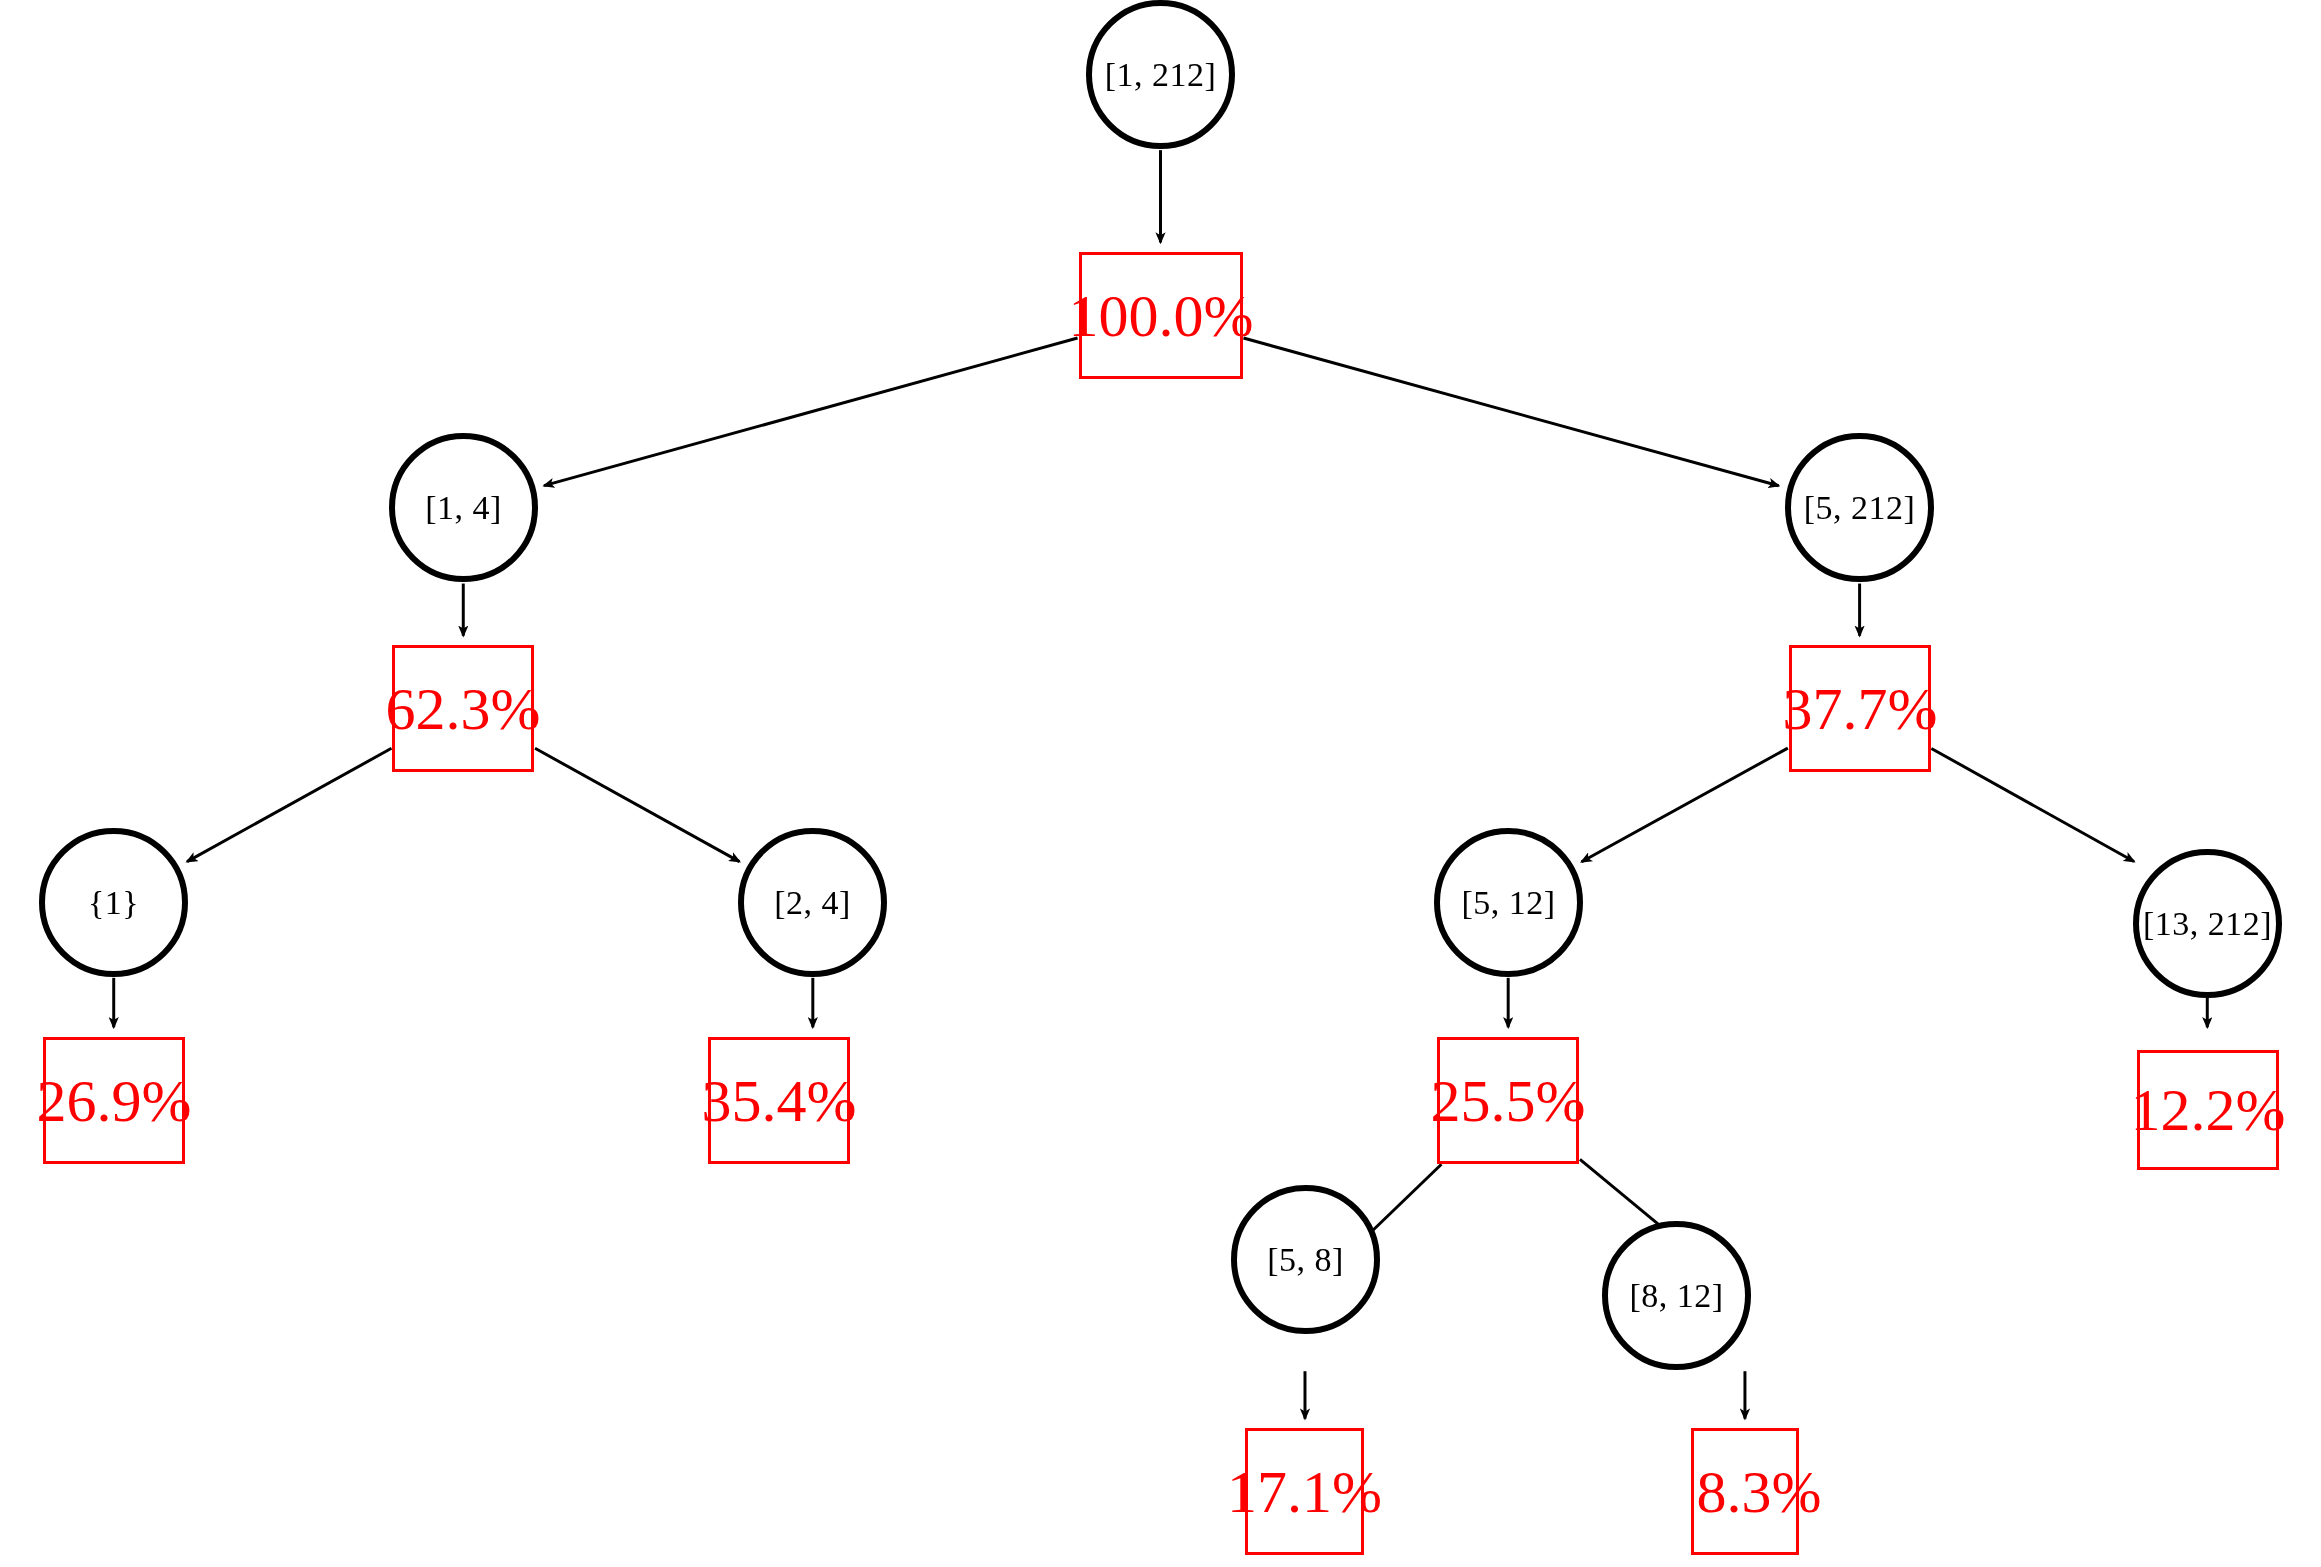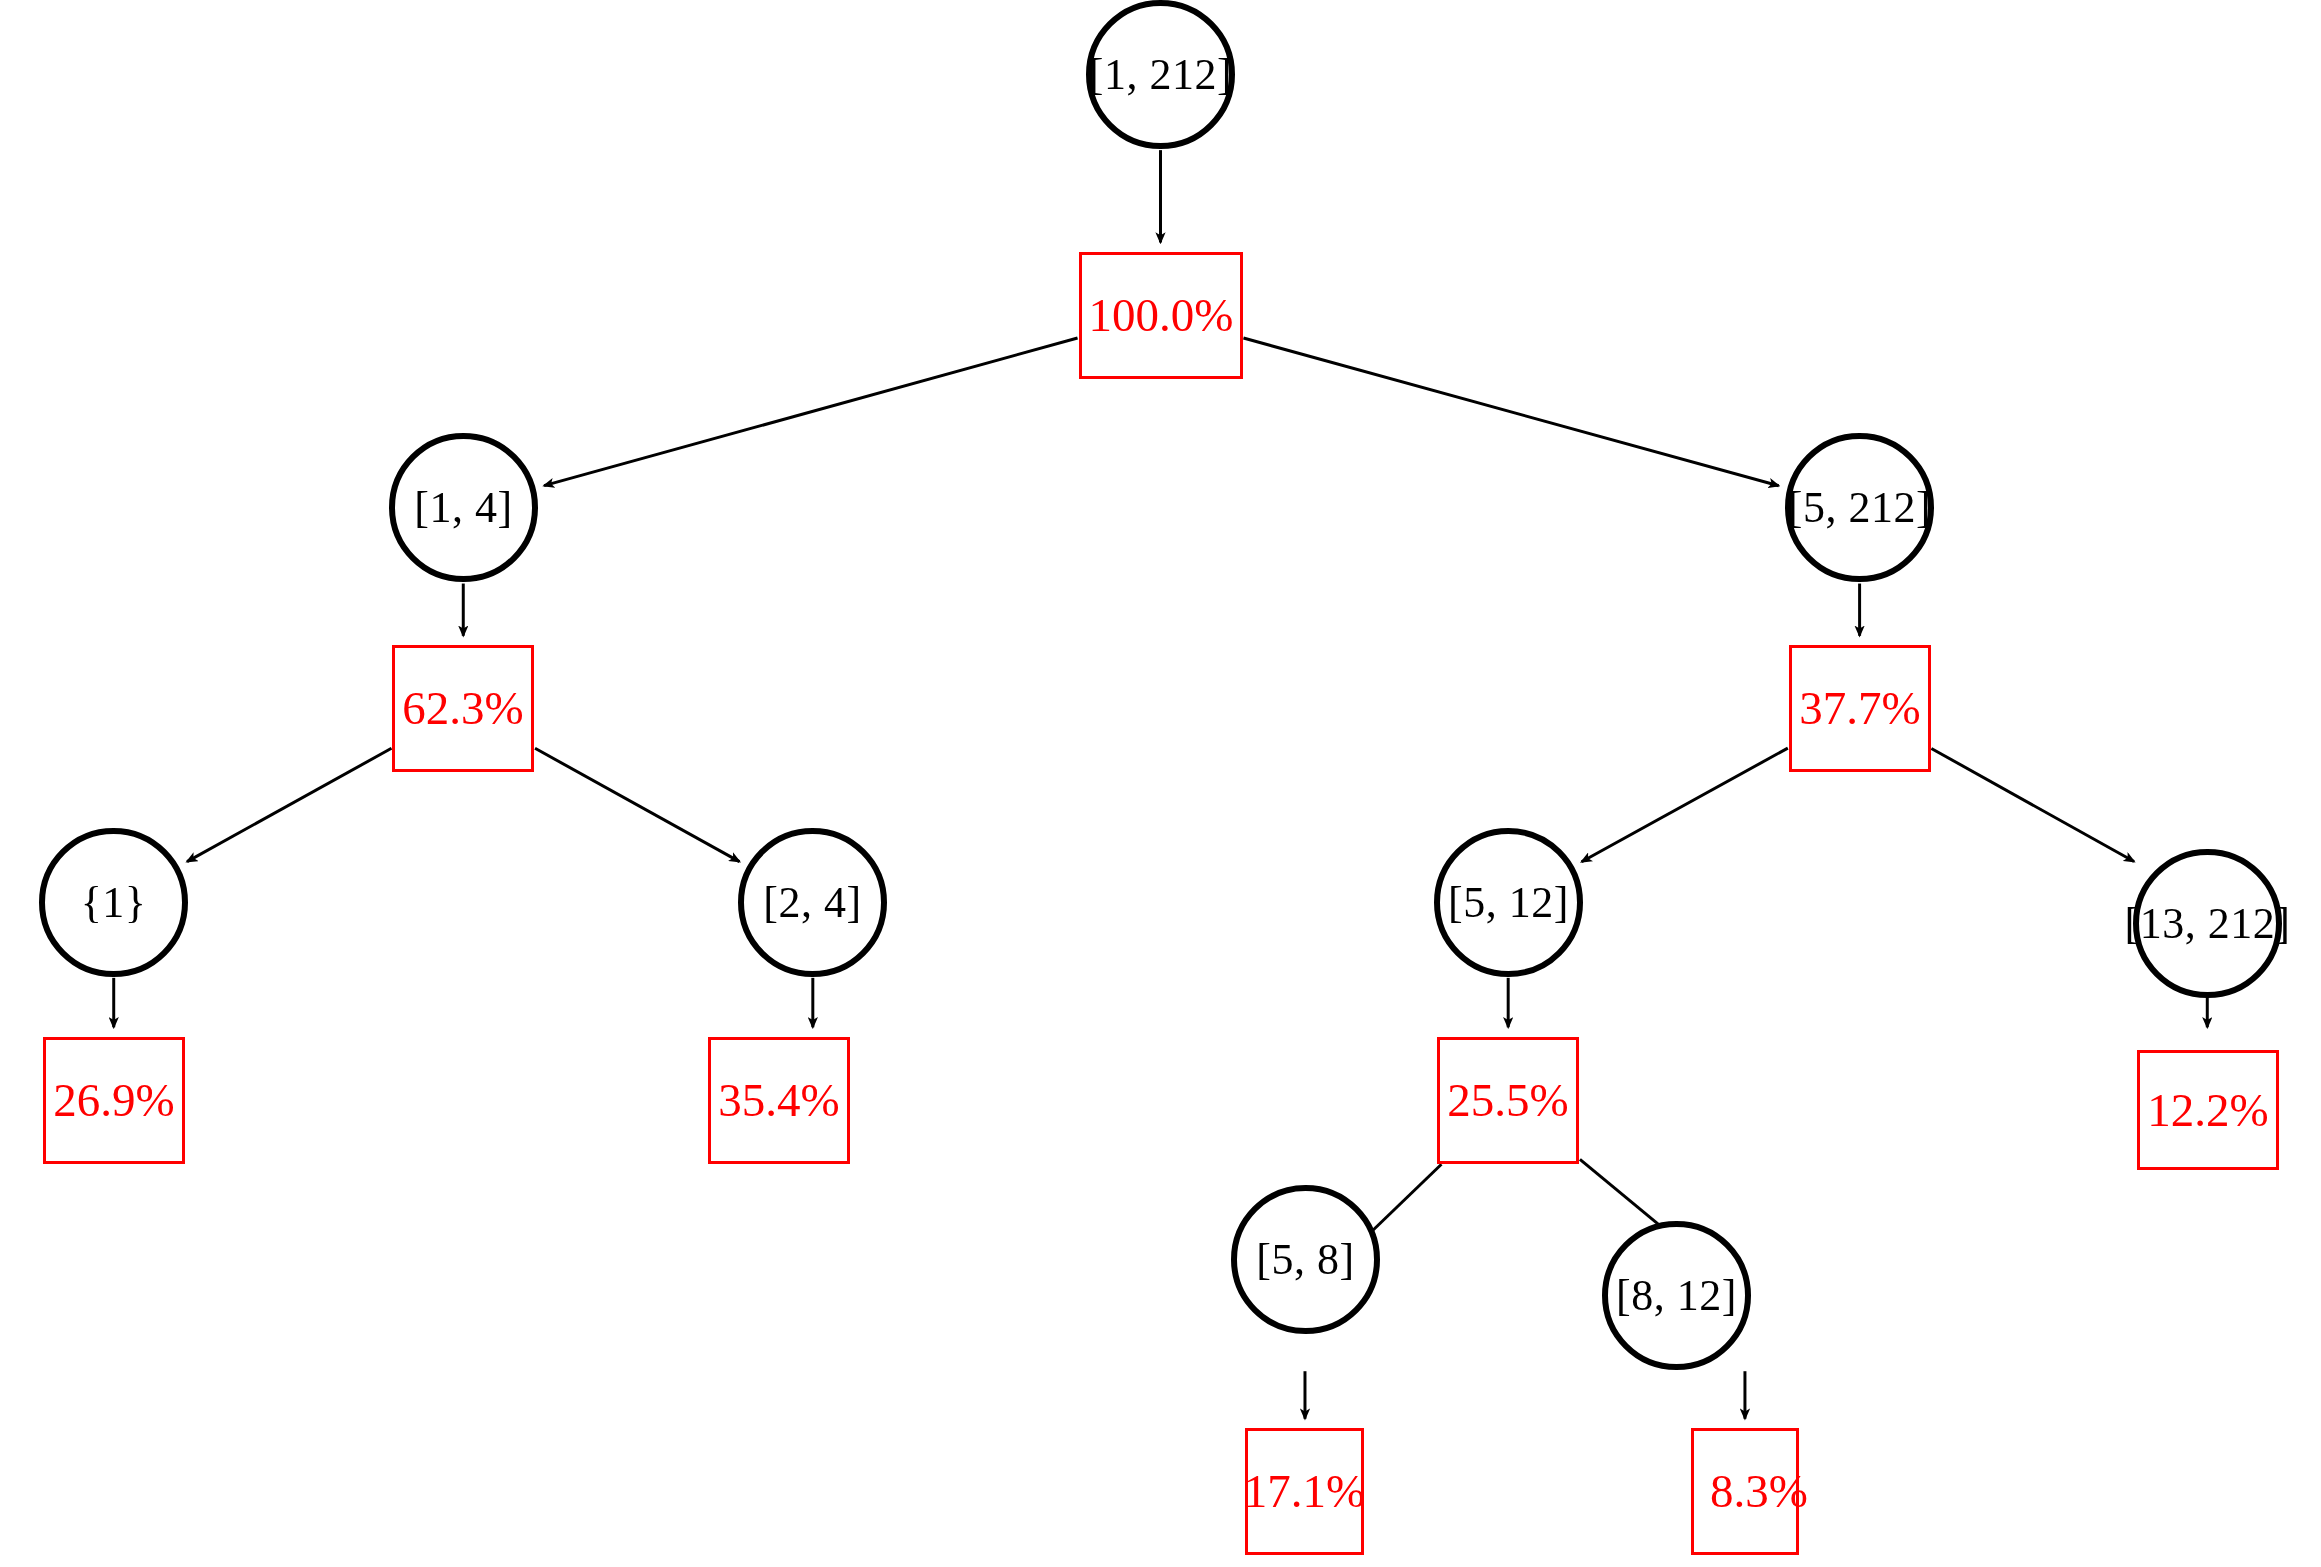--- a/index.html
+++ b/index.html
@@ -28,37 +28,37 @@
     position: absolute;
     border: 6.5px solid #000000;
     border-radius: 50%;
     background: #ffffff;
     box-sizing: border-box;
     display: flex;
     align-items: center;
     justify-content: center;
   }
   .node-circle .node-label {
-    font-size: 44px;
+    font-size: 34px;
     color: #000000;
     line-height: 1;
     white-space: nowrap;
     letter-spacing: 0.5px;
   }
   .pct-box {
     position: absolute;
     border: 3.7px solid #ff0000;
     background: #ffffff;
     box-sizing: border-box;
     display: flex;
     align-items: center;
     justify-content: center;
   }
   .pct-box .pct-label {
-    font-size: 47px;
+    font-size: 60px;
     color: #ff0000;
     line-height: 1;
     white-space: nowrap;
   }
 </style>
 </head>
 <body>
 
 <div id="canvas">
   <svg id="edges" viewBox="0 0 2490 1681">

